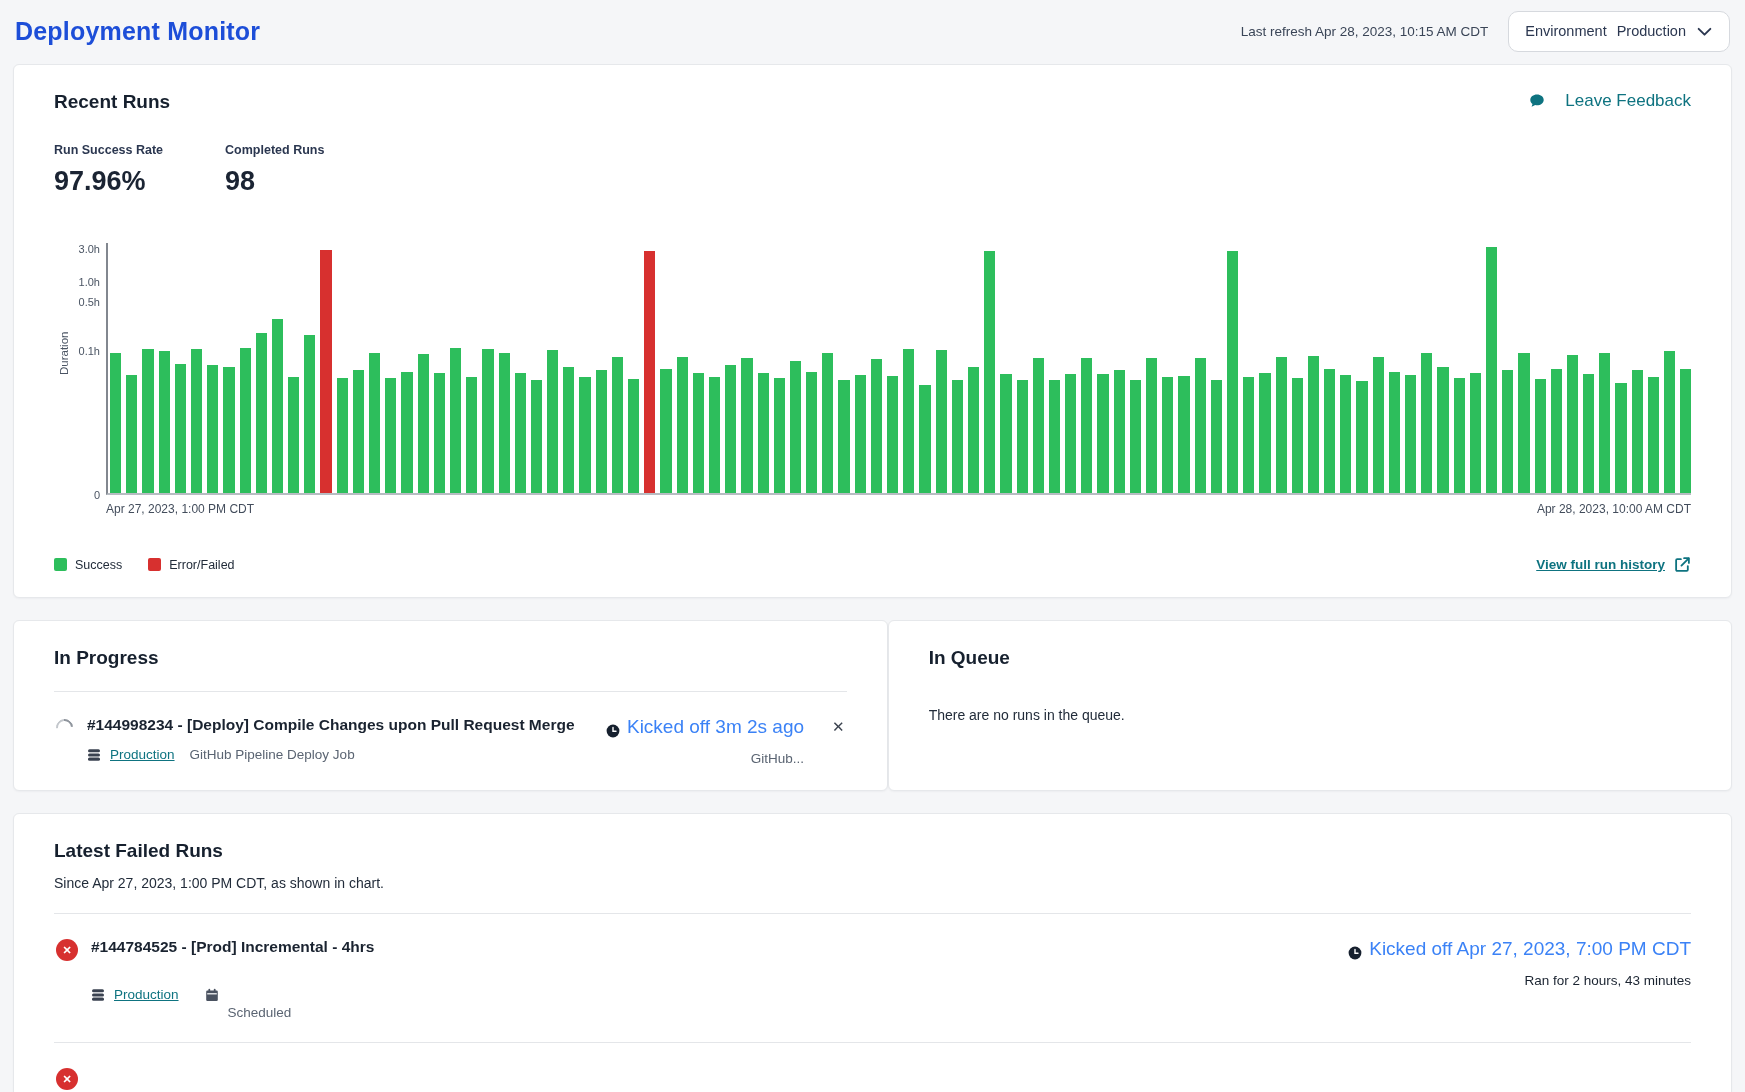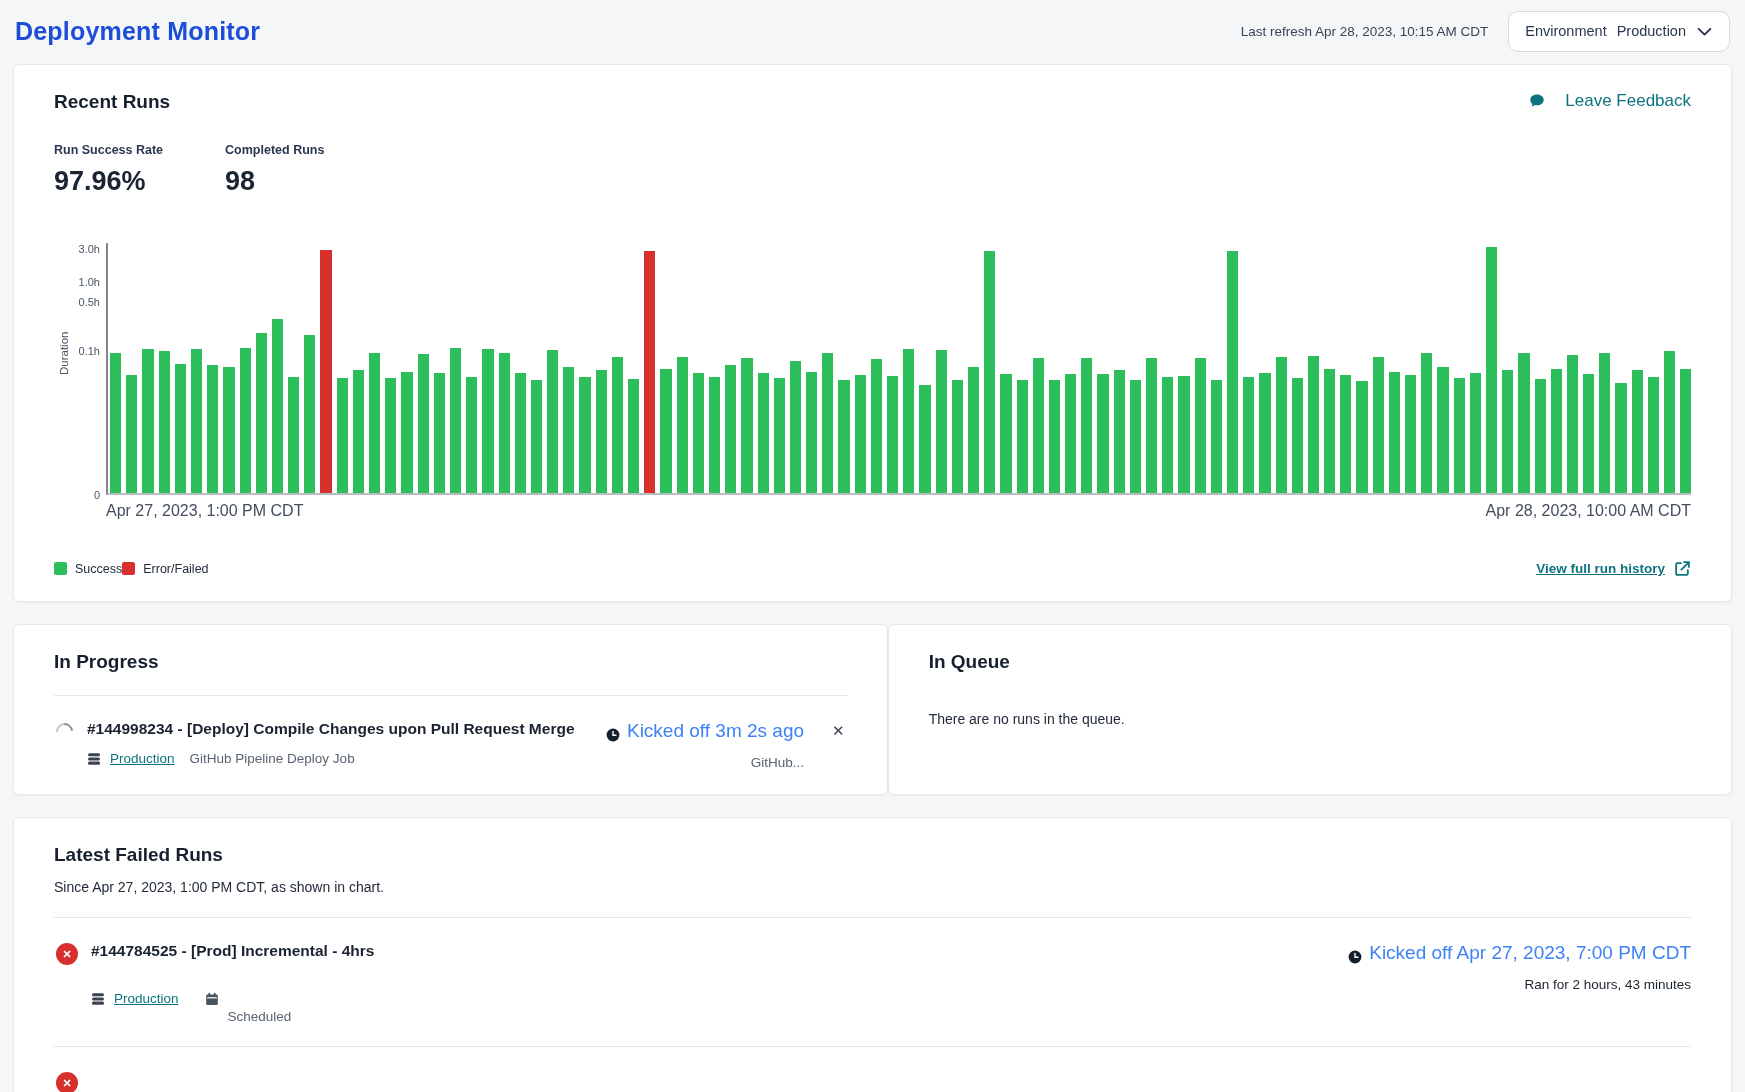--- a/index.html
+++ b/index.html
@@ -60,24 +60,24 @@
     flex:1; position:relative; height:252px;
     border-left:2px solid #82878f; border-bottom:2px solid #b7bcc2;
   }
   .bars {
     position:absolute; left:2px; right:0; bottom:0; top:0;
     display:flex; align-items:flex-end; gap:5px;
   }
   .bar { flex:1; border-radius:0; }
   .x-labels {
     display:flex; justify-content:space-between;
-    margin-left:52px; margin-top:7px; font-size:16px; color:#434d5c;
+    margin-left:52px; margin-top:7px; font-size:12px; color:#434d5c;
   }
   .chart-footer { display:flex; align-items:center; justify-content:space-between; margin-top:40px; }
-  .legend { display:flex; align-items:flex-start; }
+  .legend { display:flex; align-items:flex-start; gap:26px; }
   .legend-item { display:flex; align-items:center; gap:8px; font-size:12.5px; color:#222c3a; }
   .swatch { width:13px; height:13px; border-radius:2px; display:inline-block; }
   .history-link {
     display:flex; align-items:center; gap:9px;
     color:#0e7380; font-size:13.5px; font-weight:bold; cursor:pointer;
   }
   .history-link .link-text { text-decoration:underline; }
 
   
   .mid-row { display:flex; margin-bottom:22px; align-items:stretch; }

